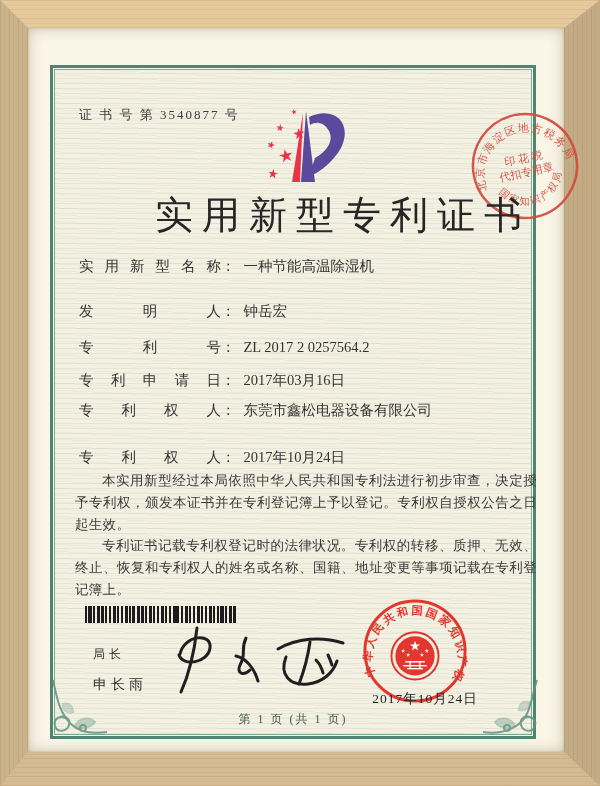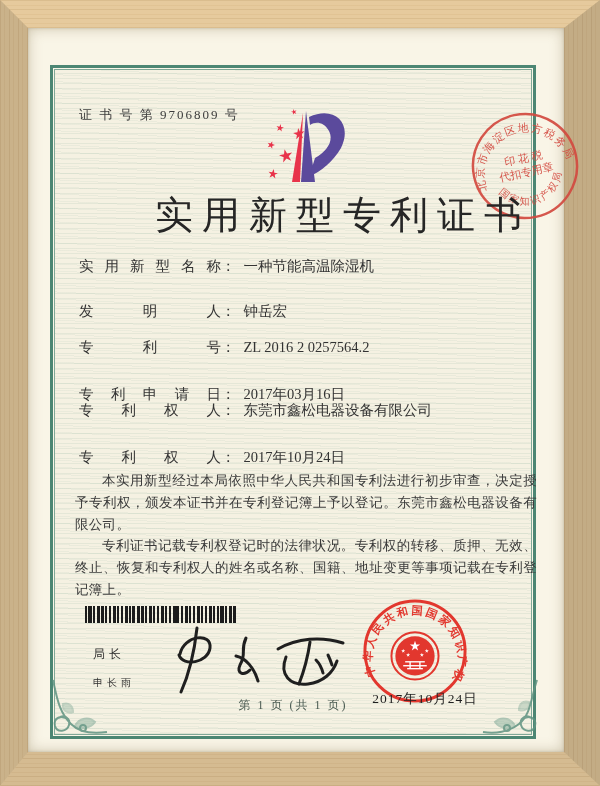--- a/index.html
+++ b/index.html
@@ -51,47 +51,47 @@
   .frow .val{margin-left:8px;}
   .paras{position:absolute;left:20px;top:400px;width:462px;font-size:13.5px;
     line-height:21.8px;color:#3a3a3a;text-align:justify;letter-spacing:.3px;}
   .paras p{margin:0;text-indent:2em;}
   .barcode{position:absolute;left:30px;top:536px;width:152px;height:17px;background:
       repeating-linear-gradient(90deg,#1c1c1c 0 2px,transparent 2px 4px),
       repeating-linear-gradient(90deg,#1c1c1c 0 1px,transparent 1px 6px),
       repeating-linear-gradient(90deg,transparent 0 3px,#1c1c1c 3px 4px,transparent 4px 11px);}
   .signer-title{position:absolute;left:38px;top:576px;font-size:12px;letter-spacing:4px;color:#2e2e2e;
     font-family:"Liberation Sans","DejaVu Sans",sans-serif;}
-  .signer-name{position:absolute;left:38px;top:606px;font-size:10px;letter-spacing:4px;color:#2e2e2e;
+  .signer-name{position:absolute;left:38px;top:606px;font-size:14px;letter-spacing:4px;color:#2e2e2e;
     font-family:"Liberation Sans","DejaVu Sans",sans-serif;}
   .signature{position:absolute;left:95px;top:548px;}
   .seal{position:absolute;left:306px;top:527px;}
   .seal-date{position:absolute;left:300px;top:620px;width:140px;text-align:center;
     font-size:13.5px;letter-spacing:1px;color:#1f1f1f;}
-  .footer{position:absolute;left:0;top:627px;width:100%;text-align:center;
+  .footer{position:absolute;left:0;top:641px;width:100%;text-align:center;
     font-size:12px;letter-spacing:2px;color:#47584f;}
   .tax-stamp{position:absolute;left:414px;top:40px;transform:rotate(-12deg);opacity:.92;}
   .flourish{position:absolute;}
   .fl-bl{left:-6px;top:600px;}
   .fl-br{left:424px;top:606px;transform:scaleX(-1);}
 </style>
 </head>
 <body>
 
 <div class="wood h frame-top"></div>
 <div class="wood h frame-bottom"></div>
 <div class="wood v frame-left"></div>
 <div class="wood v frame-right"></div>
 
 <div class="paper">
 
   <div class="border-box">
     <div class="border-inner">
 
-      <div class="cert-no">证 书 号 第 9706809 号</div>
+      <div class="cert-no">证 书 号 第 3540877 号</div>
 
       <svg class="logo" width="94" height="88" viewBox="0 0 94 88">
         <defs>
           <path id="starP" d="M0,-1 L0.224,-0.309 0.951,-0.309 0.363,0.118 0.588,0.809 0,0.382 -0.588,0.809 -0.363,0.118 -0.951,-0.309 -0.224,-0.309 Z"></path>
         </defs>
         <g fill="#e8334a">
           <use href="#starP" transform="translate(36,14) scale(3) rotate(-15)"></use>
           <use href="#starP" transform="translate(22,30) scale(4) rotate(10)"></use>
           <use href="#starP" transform="translate(41,36) scale(6) rotate(-8)"></use>
           <use href="#starP" transform="translate(13,47) scale(4) rotate(18)"></use>
@@ -121,34 +121,34 @@
 
       <div class="title">实用新型专利证书</div>
 
       <div class="frow" style="top:187px">
         <span class="lbl">实用新型名称</span><span>：</span><span class="val">一种节能高温除湿机</span>
       </div>
       <div class="frow" style="top:232px">
         <span class="lbl">发明人</span><span>：</span><span class="val">钟岳宏</span>
       </div>
       <div class="frow" style="top:268px">
-        <span class="lbl">专利号</span><span>：</span><span class="val">ZL 2016 2 0257564.2</span>
-      </div>
-      <div class="frow" style="top:315px">
+        <span class="lbl">专利号</span><span>：</span><span class="val">ZL 2017 2 0257564.2</span>
+      </div>
+      <div class="frow" style="top:301px">
         <span class="lbl">专利申请日</span><span>：</span><span class="val">2017年03月16日</span>
       </div>
       <div class="frow" style="top:331px">
         <span class="lbl">专利权人</span><span>：</span><span class="val">东莞市鑫松电器设备有限公司</span>
       </div>
       <div class="frow" style="top:378px">
         <span class="lbl">专利权人</span><span>：</span><span class="val">2017年10月24日</span>
       </div>
 
       <div class="paras">
-        <p>本实用新型经过本局依照中华人民共和国专利法进行初步审查，决定授予专利权，颁发本证书并在专利登记簿上予以登记。东莞市鑫松电器设备有限公司。</p>
+        <p>本实用新型经过本局依照中华人民共和国专利法进行初步审查，决定授予专利权，颁发本证书并在专利登记簿上予以登记。专利权自授权公告之日起生效。</p>
         <p>专利证书记载专利权登记时的法律状况。专利权的转移、质押、无效、终止、恢复和专利权人的姓名或名称、国籍、地址变更等事项记载在专利登记簿上。</p>
       </div>
 
       <div class="barcode"></div>
 
       <div class="signer-title">局长</div>
       <div class="signer-name">申长雨</div>
 
       <svg class="signature" width="215" height="82" viewBox="0 0 215 82">
         <g fill="none" stroke="#1f1f1f" stroke-width="3" stroke-linecap="round">

